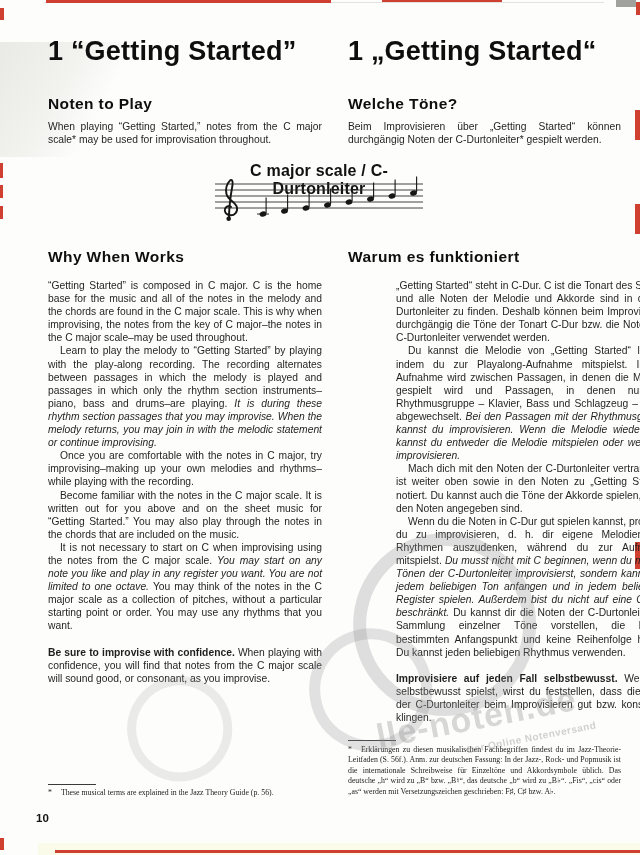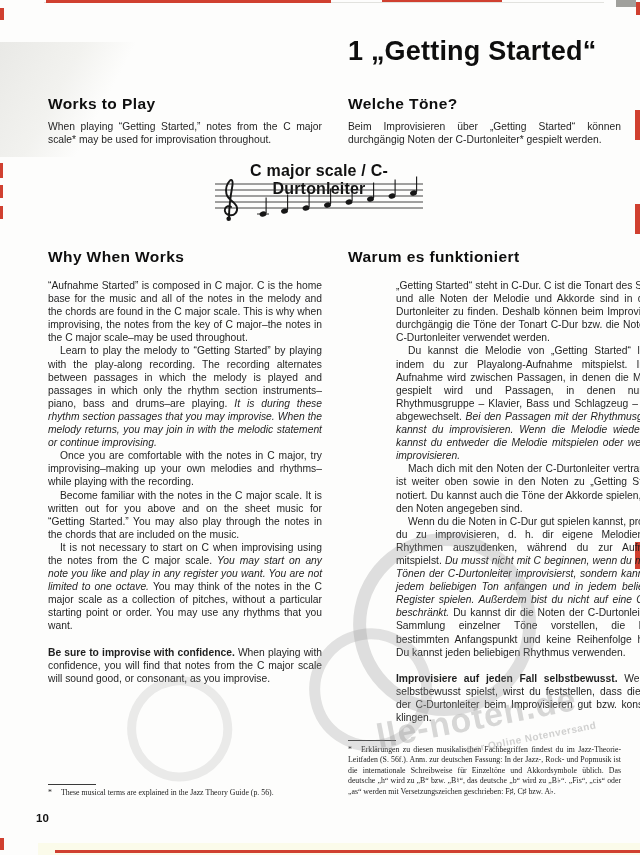--- a/index.html
+++ b/index.html
@@ -54,23 +54,24 @@
   <div class="edge-mark" style="left:0;top:163px;width:3px;height:15px;"></div>
   <div class="edge-mark" style="left:0;top:185px;width:3px;height:13px;"></div>
   <div class="edge-mark" style="left:0;top:206px;width:3px;height:13px;"></div>
   <div class="edge-mark" style="left:0;top:838px;width:4px;height:12px;"></div>
   <div class="edge-mark" style="left:636px;top:2px;width:4px;height:13px;"></div>
   <div class="edge-mark" style="left:635px;top:110px;width:5px;height:30px;"></div>
   <div class="edge-mark" style="left:635px;top:204px;width:5px;height:30px;"></div>
   <div class="edge-mark" style="left:635px;top:542px;width:5px;height:27px;"></div>
   <div class="edge-mark" style="left:55px;top:850px;width:585px;height:3px;"></div>
 
+  <div class="abs title" style="left:48px;top:38px;width:276px;">1 “Getting Started”</div>
   <div class="abs title" style="left:348px;top:38px;width:280px;">1 „Getting Started“</div>
 
-  <div class="abs h2" style="left:48px;top:95px;">Works to Play</div>
+  <div class="abs h2" style="left:48px;top:95px;">Noten to Play</div>
   <div class="abs h2" style="left:348px;top:95px;">Welche Töne?</div>
   <div class="abs serif" style="left:48px;top:120px;width:274px;">When playing “Getting Started,” notes from the C major scale* may be used for improvisation throughout.</div>
   <div class="abs serif" style="left:348px;top:120px;width:273px;">Beim Improvisieren über „Getting Started“ können durchgängig Noten der C-Durtonleiter* gespielt werden.</div>
 
   <div class="abs caption" style="left:210px;top:162px;width:218px;">C major scale / C-Durtonleiter</div>
   <svg class="abs" style="left:213px;top:176px;" width="212" height="48" viewBox="0 0 212 48">
     <g id="staff-lines">
         <line x1="2" y1="8" x2="210" y2="8" stroke="#2c2c2c" stroke-width="0.9"></line>
         <line x1="2" y1="14" x2="210" y2="14" stroke="#2c2c2c" stroke-width="0.9"></line>
         <line x1="2" y1="20" x2="210" y2="20" stroke="#2c2c2c" stroke-width="0.9"></line>
@@ -97,21 +98,21 @@
         <line x1="182.1" y1="19" x2="182.1" y2="3.5" stroke="#161616" stroke-width="1.1"></line>
         <ellipse cx="200.5" cy="17" rx="3.5" ry="2.6" fill="#161616" transform="rotate(-18 200.5 17)"></ellipse>
         <line x1="203.6" y1="16" x2="203.6" y2="0.5" stroke="#161616" stroke-width="1.1"></line>
       </g>
   </svg>
 
   <div class="abs h2" style="left:48px;top:248px;">Why When Works</div>
   <div class="abs h2" style="left:348px;top:248px;">Warum es funktioniert</div>
 
   <div class="abs serif" style="left:48px;top:279px;width:274px;">
-      <p class="para"><span>“Aufnahme Started” is composed in C major. C is the home base for the music and all of the notes in the melody and the chords are found in the C major scale. This is why when improvising, the notes from the key of C major–the notes in the C major scale–may be used throughout.</span></p>
+      <p class="para"><span>“Getting Started” is composed in C major. C is the home base for the music and all of the notes in the melody and the chords are found in the C major scale. This is why when improvising, the notes from the key of C major–the notes in the C major scale–may be used throughout.</span></p>
       <p class="para indent"><span>Learn to play the melody to “Getting Started” by playing with the play-along recording. The recording alternates between passages in which the melody is played and passages in which only the rhythm section instruments–piano, bass and drums–are playing. </span><em>It is during these rhythm section passages that you may improvise. When the melody returns, you may join in with the melodic statement or continue improvising.</em></p>
       <p class="para indent"><span>Once you are comfortable with the notes in C major, try improvising–making up your own melodies and rhythms–while playing with the recording.</span></p>
       <p class="para indent"><span>Become familiar with the notes in the C major scale. It is written out for you above and on the sheet music for “Getting Started.” You may also play through the notes in the chords that are included on the music.</span></p>
       <p class="para indent"><span>It is not necessary to start on C when improvising using the notes from the C major scale. </span><em>You may start on any note you like and play in any register you want. You are not limited to one octave.</em><span> You may think of the notes in the C major scale as a collection of pitches, without a particular starting point or order. You may use any rhythms that you want.</span></p>
       <p class="para gap"><strong>Be sure to improvise with confidence.</strong><span> When playing with confidence, you will find that notes from the C major scale will sound good, or consonant, as you improvise.</span></p>
     </div>
   <div class="abs serif" style="left:348px;top:279px;width:273px;margin-left:48px;">
       <p class="para"><span>„Getting Started“ steht in C-Dur. C ist die Tonart des Stücks, und alle Noten der Melodie und Akkorde sind in der C-Durtonleiter zu finden. Deshalb können beim Improvisieren durchgängig die Töne der Tonart C-Dur bzw. die Noten der C-Durtonleiter verwendet werden.</span></p>
       <p class="para indent"><span>Du kannst die Melodie von „Getting Started“ lernen, indem du zur Playalong-Aufnahme mitspielst. In der Aufnahme wird zwischen Passagen, in denen die Melodie gespielt wird und Passagen, in denen nur die Rhythmusgruppe – Klavier, Bass und Schlagzeug – spielt, abgewechselt. </span><em>Bei den Passagen mit der Rhythmusgruppe kannst du improvisieren. Wenn die Melodie wiederkehrt, kannst du entweder die Melodie mitspielen oder weiterhin improvisieren.</em></p>
       <p class="para indent"><span>Mach dich mit den Noten der C-Durtonleiter vertraut. Sie ist weiter oben sowie in den Noten zu „Getting Started“ notiert. Du kannst auch die Töne der Akkorde spielen, die in den Noten angegeben sind.</span></p>

